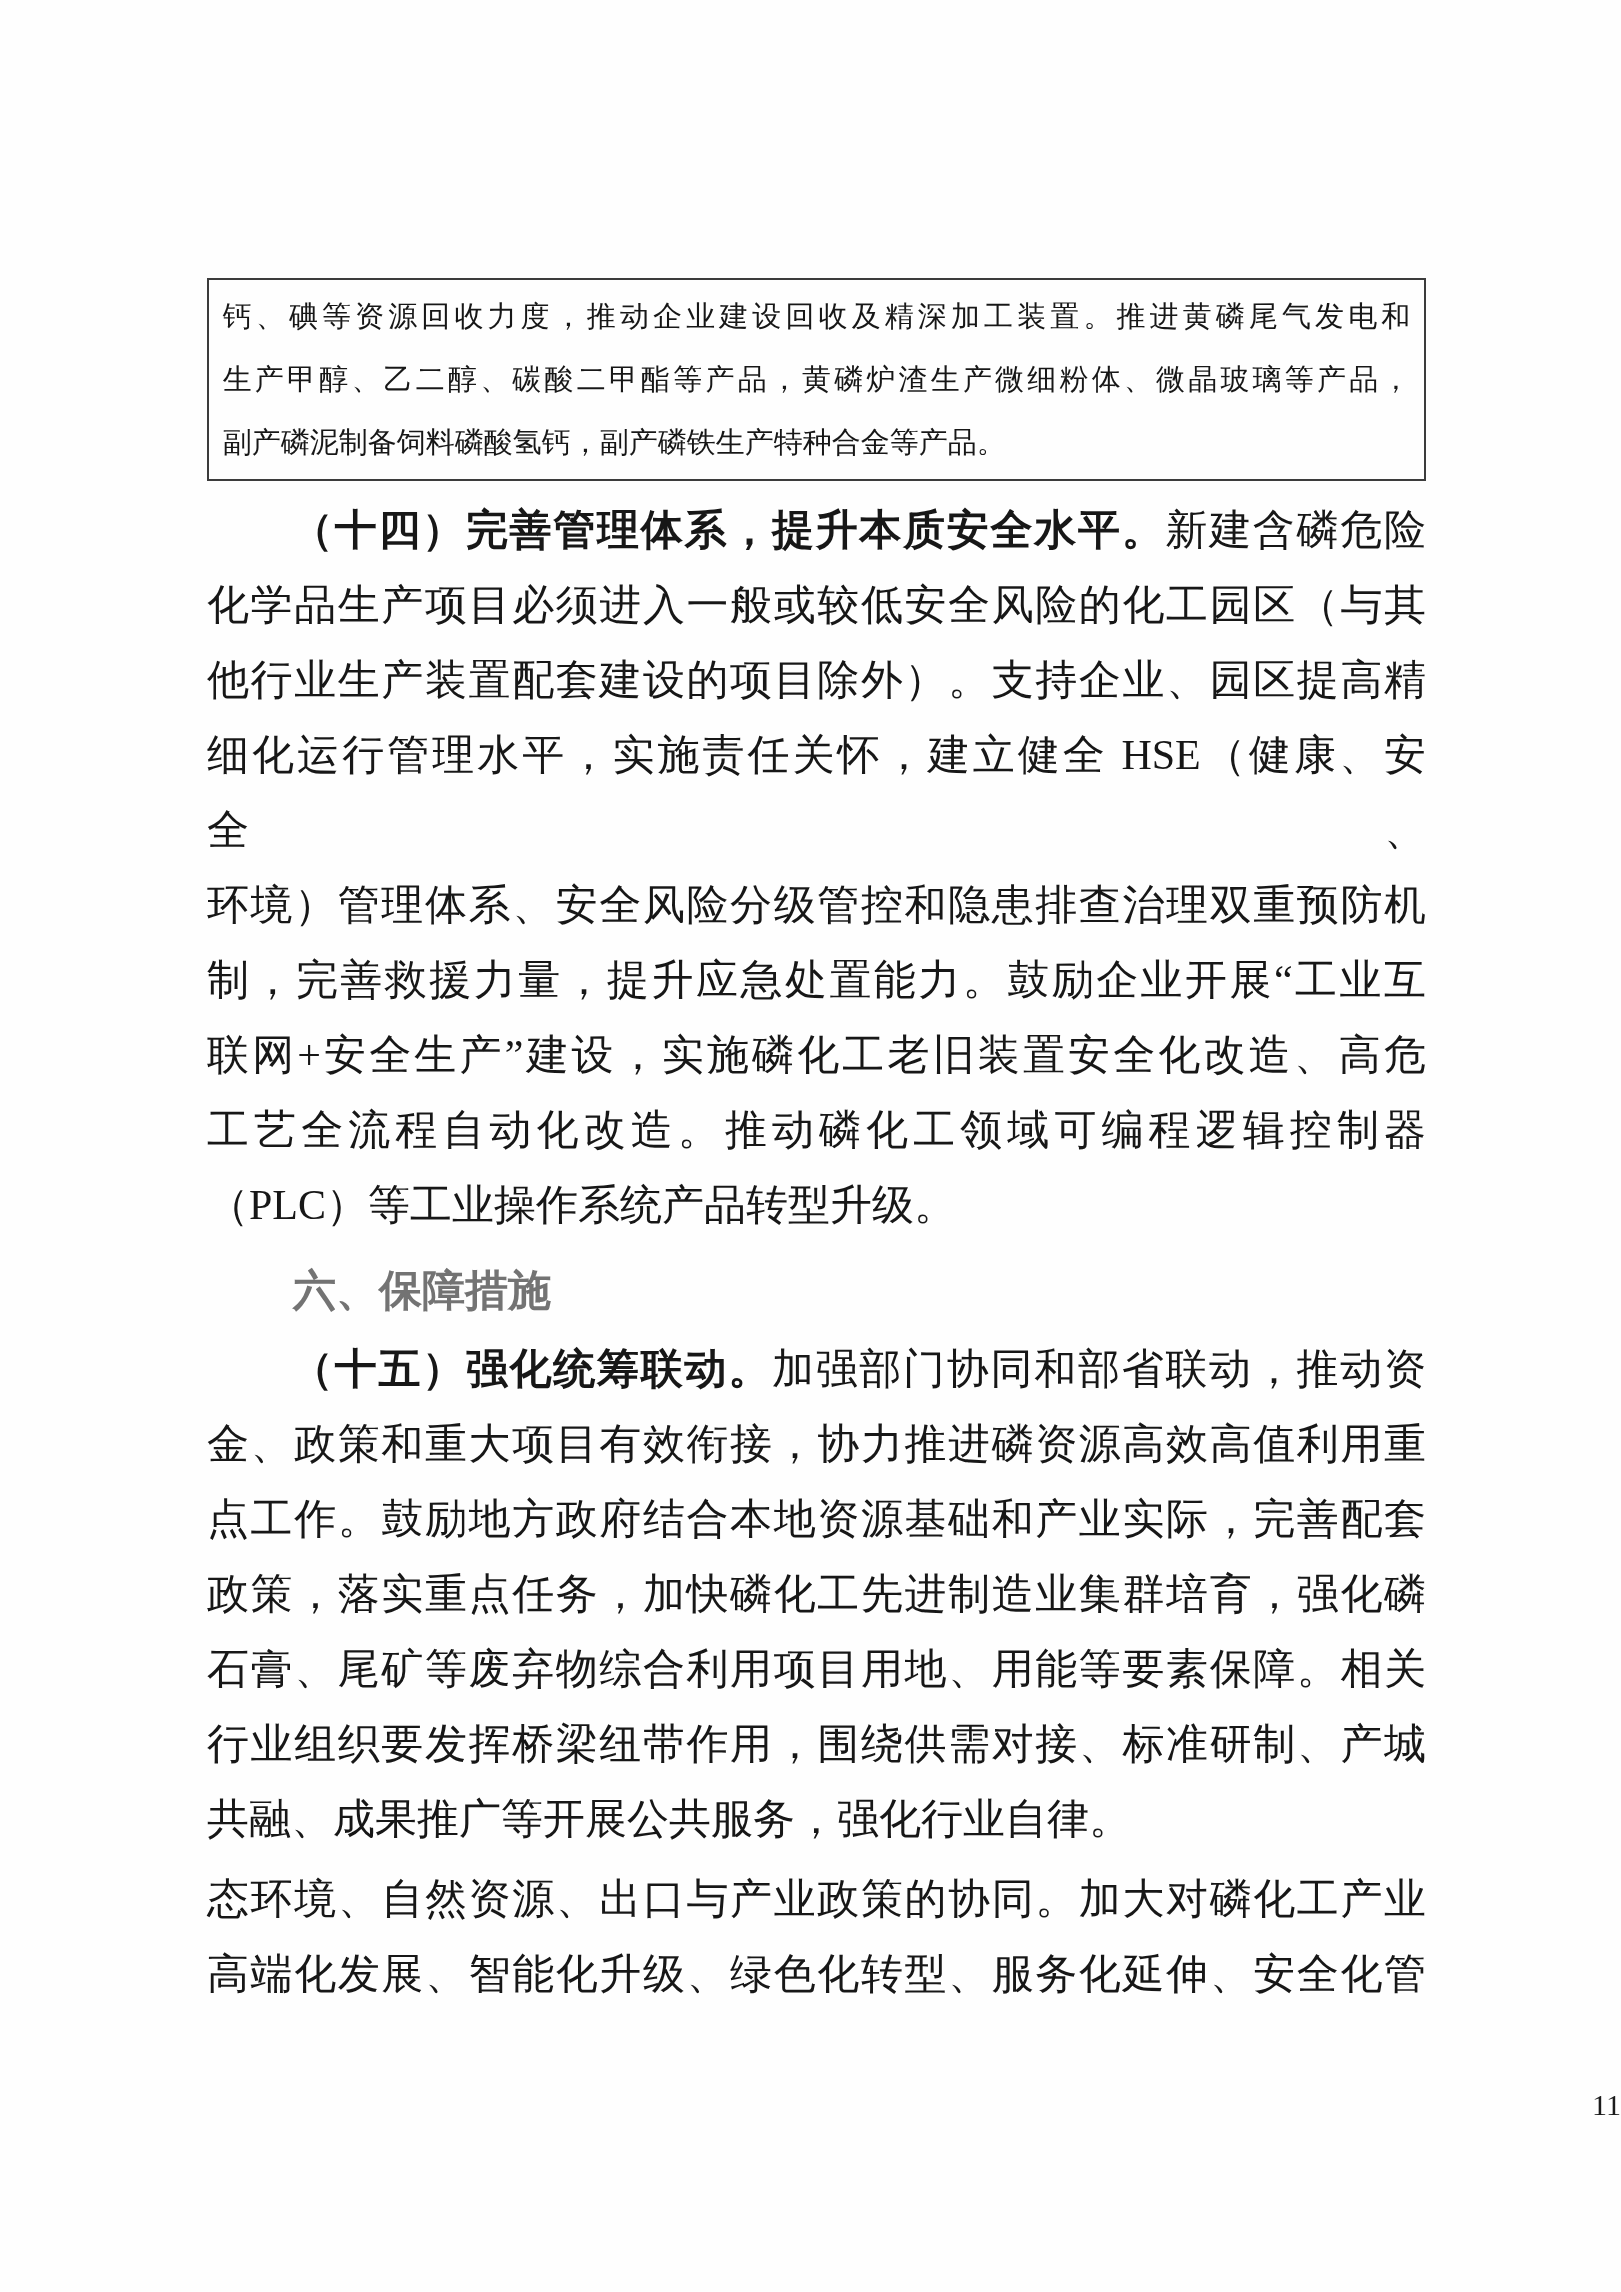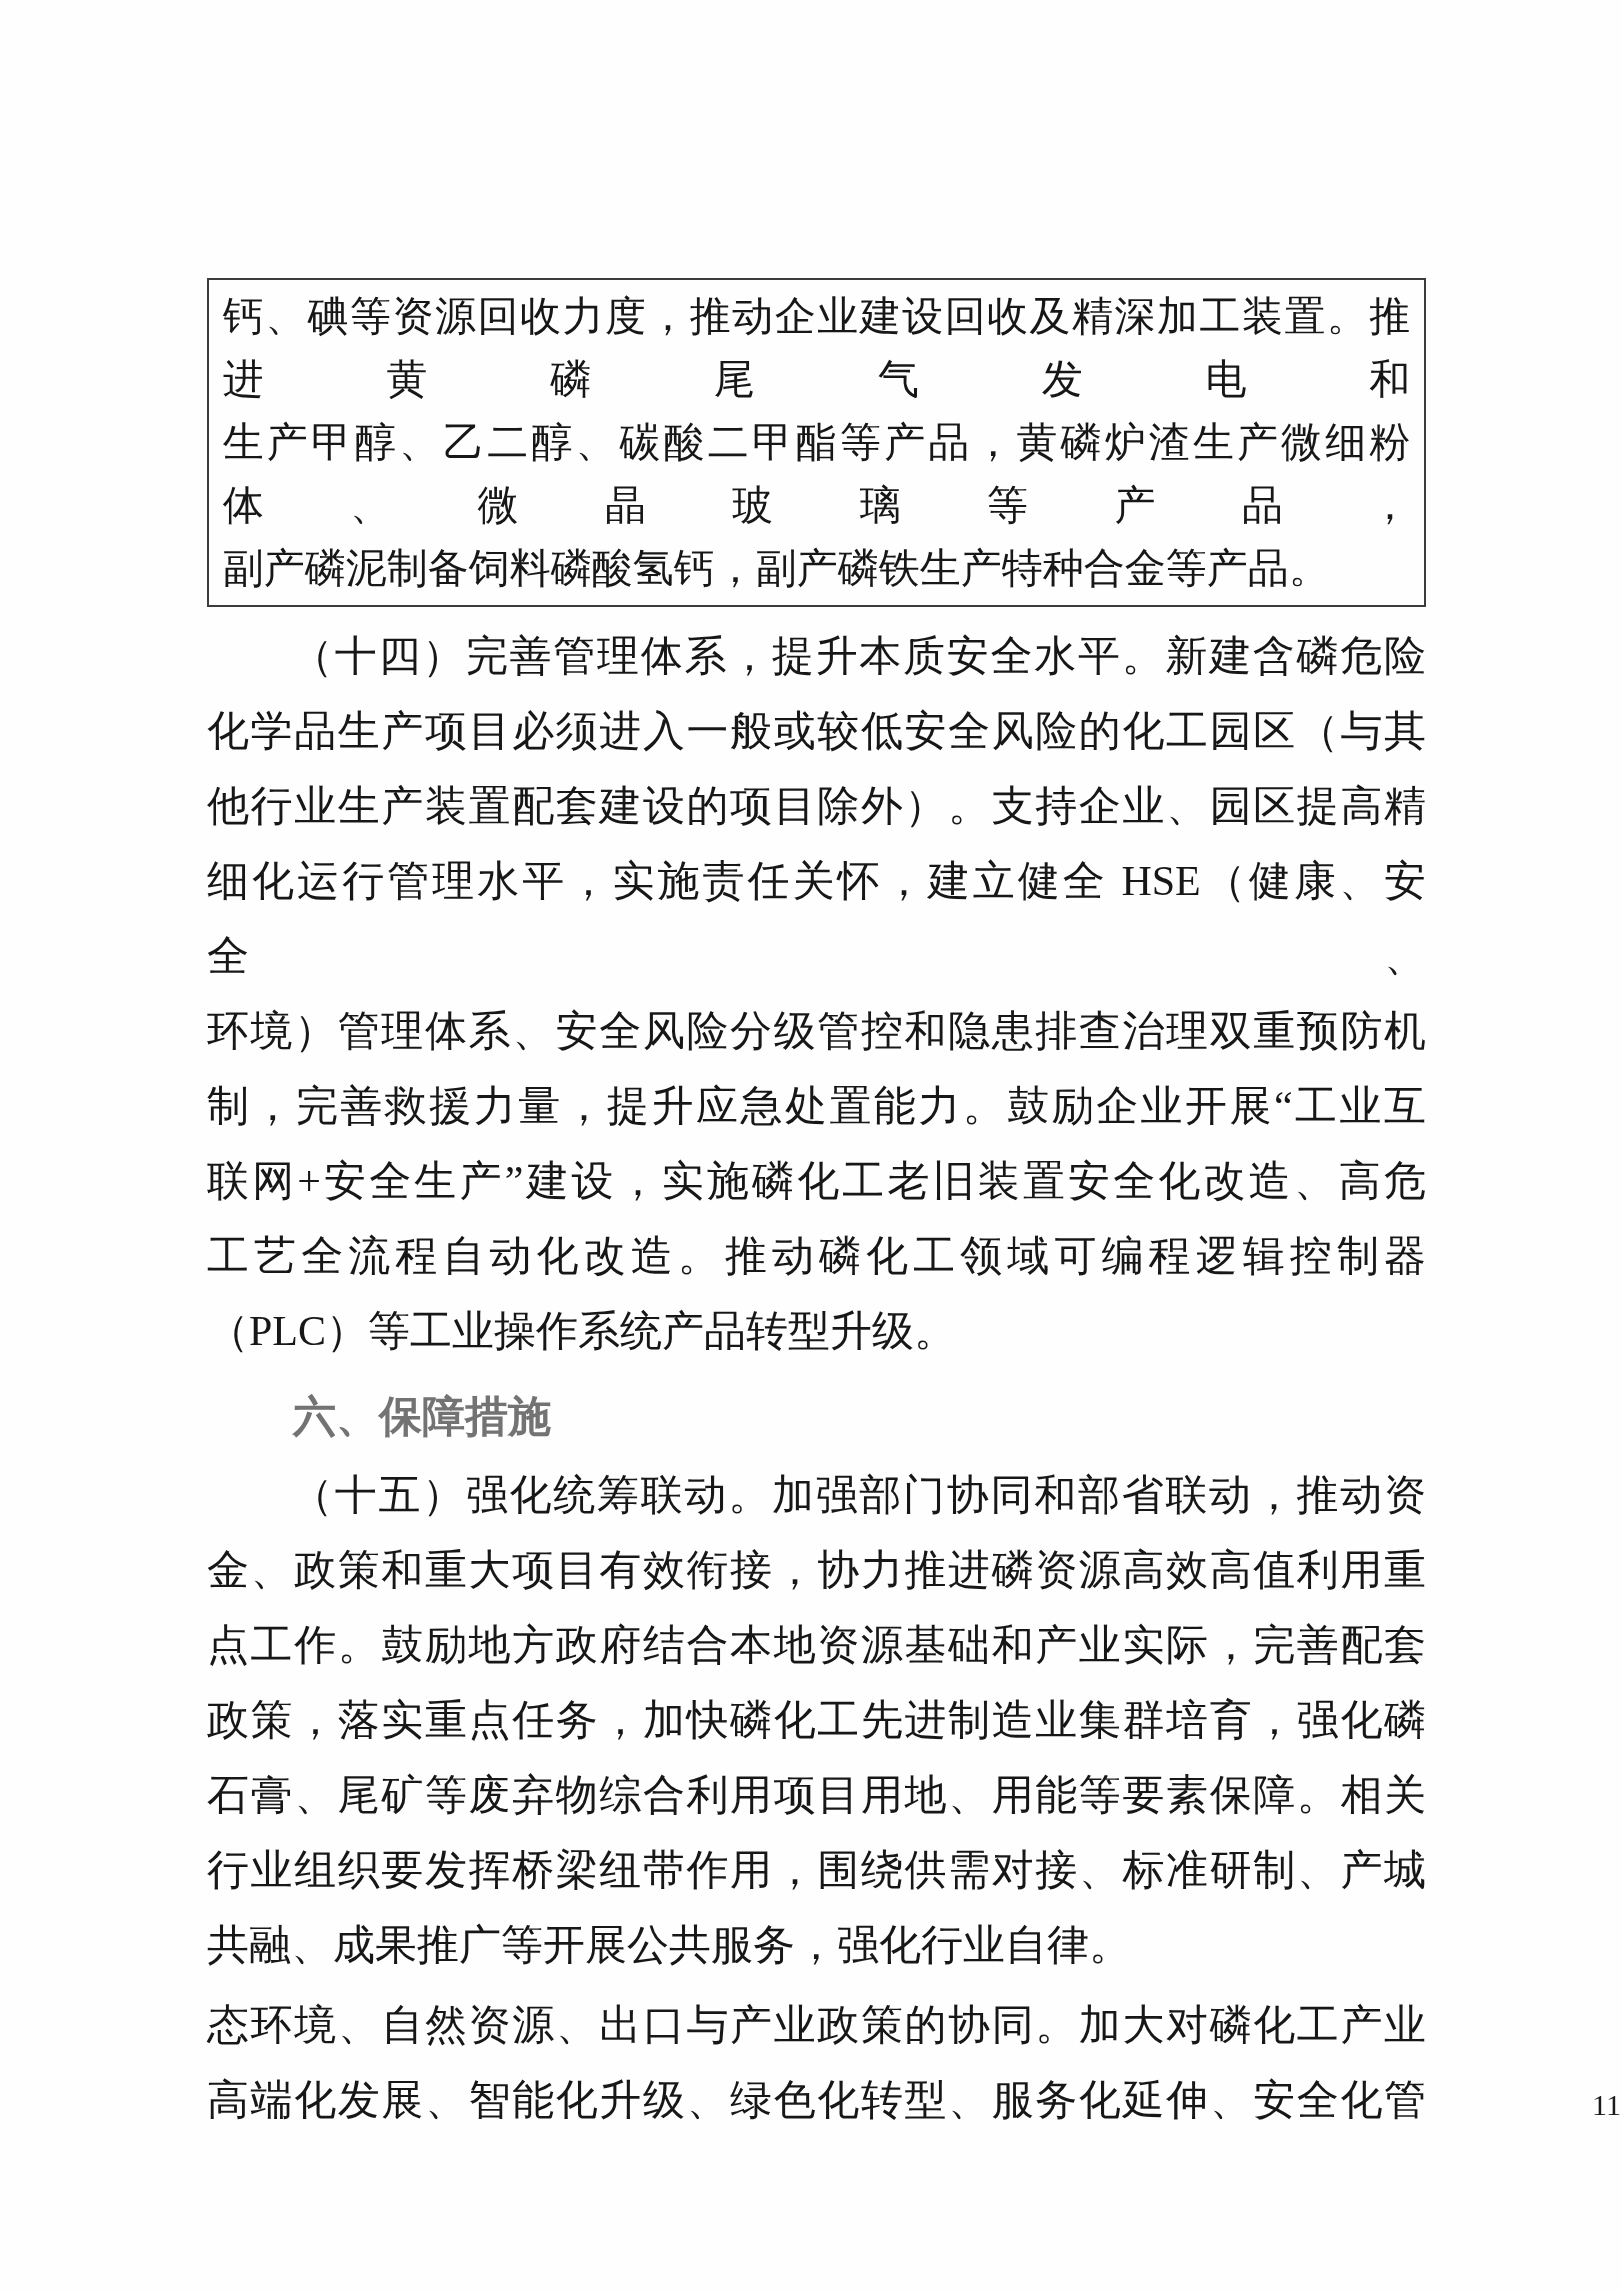--- a/index.html
+++ b/index.html
@@ -4,28 +4,28 @@
 <style>
   html,body{margin:0;padding:0;background:#e8e8e8;}
   .page{
     position:relative;width:1621px;height:2293px;background:#fefefe;
     color:#171717;font-family:"Liberation Serif","DejaVu Serif",serif;
     overflow:hidden;margin:0 auto;
   }
   .content{position:absolute;left:207px;top:278px;width:1219px;}
   .note-box{
     box-sizing:border-box;width:100%;border:2.9px solid #3c3c3c;
-    padding:4.9px 13.7px;font-size:41px;line-height:63px;margin-bottom:12.7px;
+    padding:4.9px 13.7px;font-size:29px;line-height:63px;margin-bottom:12.7px;
   }
   .line{text-align:justify;text-align-last:justify;}
   .line.end{text-align-last:left;}
   .para{font-size:42px;line-height:75px;}
   .para .line.first{text-indent:84px;}
   .para + .para{margin-top:4.9px;}
-  .lead{font-weight:400;}
+  .lead{font-weight:700;}
   .heading{
     font-family:"Liberation Sans","DejaVu Sans",sans-serif;font-weight:700;
     font-size:43px;line-height:75px;margin:9.8px 0 3.9px;text-indent:86px;
     text-align:left;color:#737373;
   }
   .page-number{
     position:absolute;left:0;right:0;top:2088px;text-align:right;
     font-size:30px;color:#1b1b1b;
   }
 </style>

